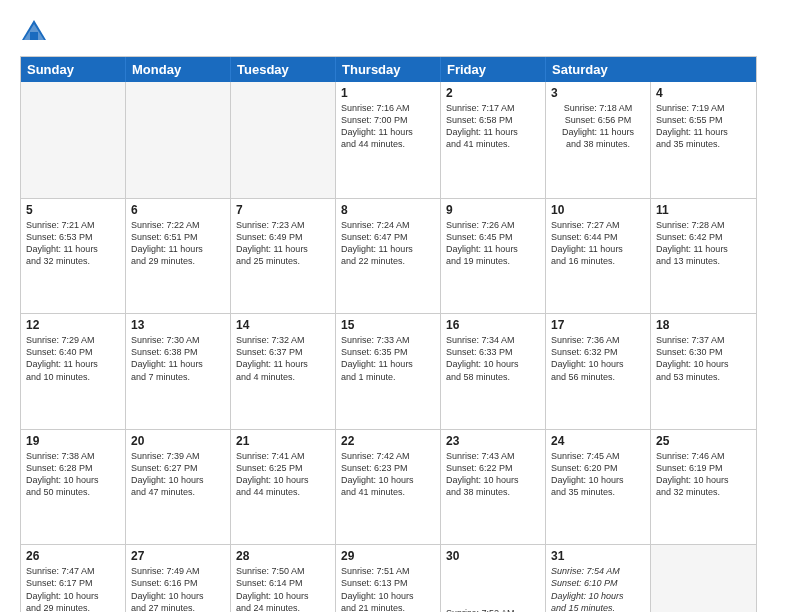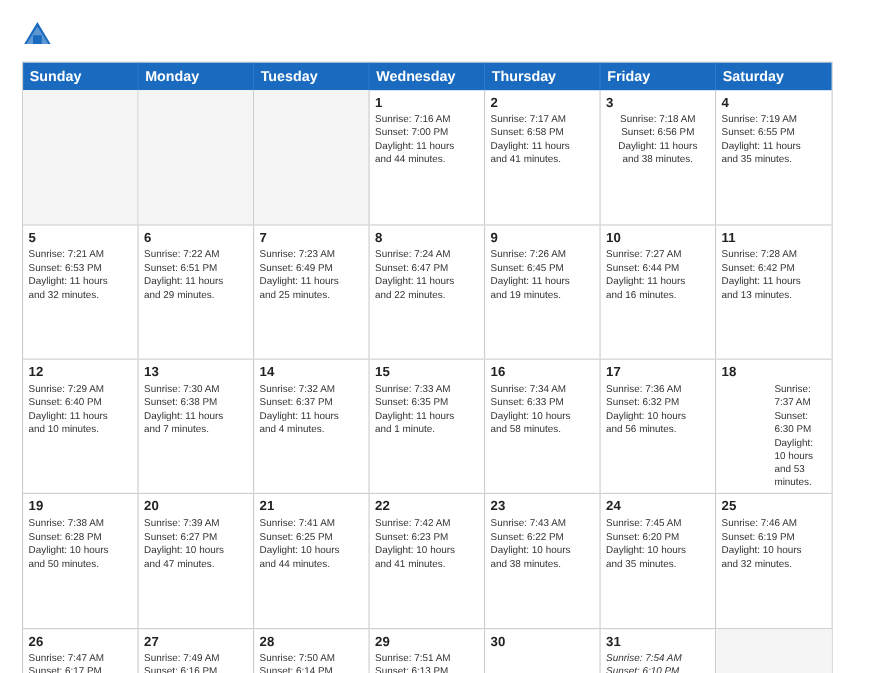--- a/index.html
+++ b/index.html
@@ -133,21 +133,20 @@
       <div class="month-title"></div>
       <div class="location"></div>
     </div>
   </div>
 
   <div class="calendar">
     <div class="day-headers">
     <div class="day-header">Sunday</div>
         <div class="day-header">Monday</div>
         <div class="day-header">Tuesday</div>
-        <div class="day-header">Wednesday</div>
         <div class="day-header">Thursday</div>
         <div class="day-header">Friday</div>
         <div class="day-header">Saturday</div>
       </div>
     <div class="calendar-body">
     <div class="calendar-row">
           <div class="cell empty"></div>
           <div class="cell empty"></div>
           <div class="cell empty"></div>
           <div class="cell">
@@ -268,21 +267,21 @@
           </div>
           <div class="cell">
             <div class="cell-date">17</div>
             <div class="cell-info" style="white-space: pre-line;">Sunrise: 7:36 AM
 Sunset: 6:32 PM
 Daylight: 10 hours
 and 56 minutes.</div>
           </div>
           <div class="cell">
             <div class="cell-date">18</div>
-            <div class="cell-info" style="white-space: pre-line; margin-left: 48px;">Sunrise: 7:37 AM
+            <div class="cell-info" style="white-space: pre-line;">Sunrise: 7:37 AM
 Sunset: 6:30 PM
 Daylight: 10 hours
 and 53 minutes.</div>
           </div>
         </div>
         <div class="calendar-row">
           <div class="cell">
             <div class="cell-date">19</div>
             <div class="cell-info" style="white-space: pre-line;">Sunrise: 7:38 AM
 Sunset: 6:28 PM

